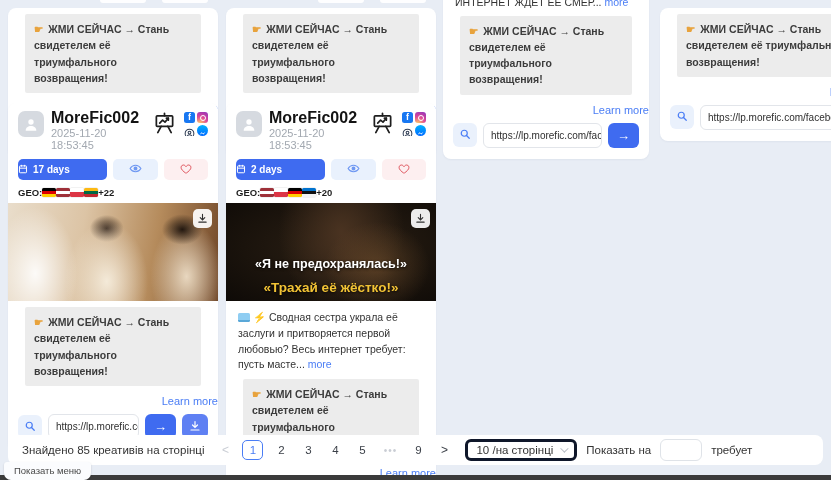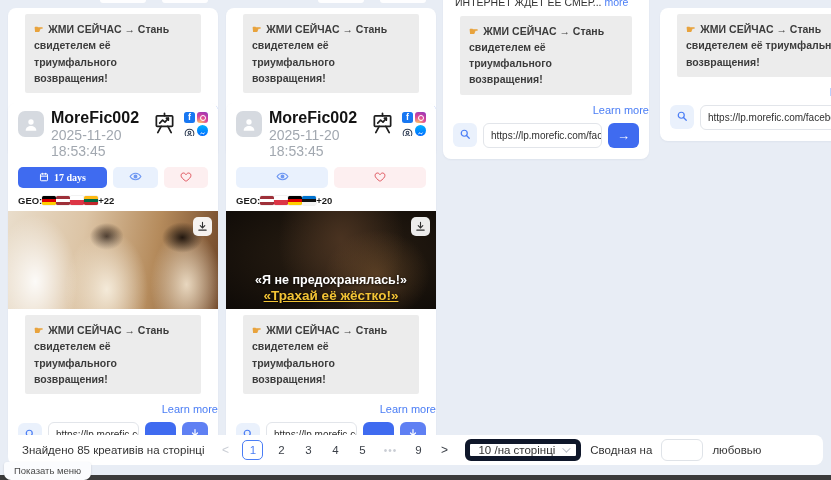--- a/index.html
+++ b/index.html
@@ -67,35 +67,35 @@
   }
 
   
   .card-header { display:flex; padding:8px 10px 0; gap:7px; align-items:flex-start; }
   .avatar {
     width:26px; height:26px; flex:none; border-radius:7px; background:#d6dae0;
     display:flex; align-items:center; justify-content:center;
   }
   .who { flex:1; min-width:0; }
   .adv-name { font-size:16px; font-weight:bold; color:#131313; line-height:14px; }
-  .adv-time { font-size:14px; color:#a2a8b0; margin-top:2px; }
+  .adv-time { font-size:11px; color:#a2a8b0; margin-top:2px; }
   .easel { width:25px; height:23px; flex:none; margin-top:1px; }
   .socials { display:grid; grid-template-columns:11px 11px; grid-auto-rows:11px; gap:2px; flex:none; margin-top:1px; }
   .soc { width:11px; height:11px; position:relative; overflow:hidden; }
   .soc-fb { background:#1877f2; border-radius:2.5px; color:#fff; font-size:9px; font-weight:bold;
             display:flex; align-items:flex-end; justify-content:center; line-height:11px; }
   .soc-ig { background:radial-gradient(circle at 25% 110%, #fdc468 8%, #df4996 50%, #9b36b7 90%); border-radius:3px; }
   .soc-ig .lens { position:absolute; left:2.5px; top:2.5px; width:6px; height:6px; border:1px solid #fff; border-radius:50%; }
   .soc-msg { background:linear-gradient(180deg,#00b2ff,#006aff); border-radius:50%; }
 
   .actions { display:flex; gap:6px; margin:8px 10px 0; height:21px; }
   .day-btn {
     flex:2; background:#3f6bf0; border-radius:5px; color:#fff;
     font-size:10px; font-weight:bold;
-    display:flex; align-items:center; justify-content:center; gap:5px; cursor:pointer;font-family:Liberation Serif, serif;
+    display:flex; align-items:center; gap:5px; cursor:pointer;
   }
   .eye-btn { flex:1; background:#e9f1fd; border-radius:5px; display:flex; align-items:center; justify-content:center; cursor:pointer; }
   .heart-btn { flex:1; background:#fdeff0; border-radius:5px; display:flex; align-items:center; justify-content:center; cursor:pointer; }
 
   .geo { display:flex; align-items:center; gap:0; margin:7px 10px 5px; font-size:9.5px; font-weight:bold; color:#1d1d1d; }
   .flag { width:14px; height:9px; border-radius:1.5px; box-shadow:0 0 0 .5px rgba(0,0,0,.10); flex:none; }
   .flag-de { background:linear-gradient(#000 0 33%, #d00 33% 66%, #ffce00 66% 100%); }
   .flag-lv { background:linear-gradient(#9e3039 0 38%, #fff 38% 62%, #9e3039 62% 100%); }
   .flag-pl { background:linear-gradient(#fff 0 42%, #dc3545 42% 100%); }
   .flag-lt { background:linear-gradient(#fdb913 0 33%, #006a44 33% 66%, #c1272d 66% 100%); }
@@ -112,21 +112,21 @@
       linear-gradient(100deg, #e9ddcb 0%, #dcc4a5 35%, #b58b5c 68%, #6e4527 100%);
   }
   #main-card-2 .creative {
     background:
       radial-gradient(70px 60px at 72% 65%, rgba(122,85,48,.55), rgba(122,85,48,0) 75%),
       radial-gradient(90px 110px at 55% 30%, #4a3321, rgba(74,51,33,0) 70%),
       radial-gradient(ellipse at 55% 45%, #2c2014 0%, #1a130c 60%, #0e0a07 100%);
   }
   .overlay-caption { position:absolute; left:0; right:0; bottom:6px; text-align:center; }
   .overlay-line1 { color:#fff; font-size:12.5px; font-weight:bold; text-shadow:0 1px 3px rgba(0,0,0,.9); }
-  .overlay-line2 { color:#f2c335; font-size:13.5px; font-weight:bold; text-shadow:0 1px 3px rgba(0,0,0,.9); margin-top:1px;text-decoration:underline; }
+  .overlay-line2 { color:#f2c335; font-size:13.5px; font-weight:bold; text-shadow:0 1px 3px rgba(0,0,0,.9); margin-top:9px; }
   .img-dl-btn {
     position:absolute; top:6px; right:6px; width:19px; height:19px;
     background:rgba(255,255,255,.92); border-radius:5px;
     display:flex; align-items:center; justify-content:center; cursor:pointer;
   }
   .desc { margin:9px 12px 0; font-size:10.5px; line-height:1.5; color:#333; }
   .lightning-ic { color:#f0b429; }
   .book-ic {
     display:inline-block; width:12px; height:9px; vertical-align:-1px; border-radius:1.5px;
     background:linear-gradient(90deg,#8fcdf2 0 46%, #fff 46% 54%, #8fcdf2 54% 100%);
@@ -141,21 +141,21 @@
     font-size:11.5px; color:#333;
   }
   .found-text { margin-right:4px; }
   .page-nav { display:flex; align-items:center; justify-content:center; width:16px; height:20px; font-size:12px; cursor:pointer; }
   .page-prev { color:#c9cdd4; }
   .page-next { color:#3a3f47; }
   .page { min-width:18px; height:20px; display:flex; align-items:center; justify-content:center; color:#3a3f47; cursor:pointer; font-size:11.5px; }
   .page.active { border:1px solid #4a7df5; border-radius:5px; color:#4a7df5; width:21px; background:#fff; }
   .page-ellipsis { color:#c9cdd4; letter-spacing:1px; font-size:10px; width:20px; text-align:center; }
   .size-select {
-    border:5px solid #0f172a; border-radius:6px; height:22px; padding:0 8px;
+    border:3px solid #0f172a; border-radius:6px; height:22px; padding:0 8px;
     display:flex; align-items:center; gap:7px; cursor:pointer; margin-left:4px; font-size:11.5px;text-align:right;
   }
   .chevron { width:6px; height:6px; border-right:1.5px solid #b9bec6; border-bottom:1.5px solid #b9bec6; transform:rotate(45deg) translateY(-2px); }
   .goto-input { width:42px; height:22px; border:1px solid #dfe3e8; border-radius:6px; background:#fff; }
 
   .menu-tab {
     position:absolute; left:4px; top:462px; z-index:3;
     background:#fbfcfe; border-radius:3px 3px 7px 7px;
     padding:3px 10px 4px; font-size:9.5px; color:#4a4a4a;
     box-shadow:0 1px 2px rgba(0,0,0,.18); cursor:pointer;
@@ -363,20 +363,27 @@
             <circle cx="12" cy="10" r="3"></circle>
             <path d="M6 20c.8-3.4 3-5.2 6-5.2s5.2 1.8 6 5.2"></path>
           </svg></span>
       <span class="soc soc-msg"><svg width="11" height="11" viewBox="0 0 24 24">
             <path d="M5.5 14.5L10 9l3.2 2.8L18.5 8.5 14 14l-3.2-2.8z" fill="#fff"></path>
           </svg></span>
     </span>
   </div>
 
   <div class="actions">
+    <span class="day-btn">
+      <span><svg width="10" height="10" viewBox="0 0 24 24" fill="none" stroke="#fff" stroke-width="2.4">
+            <rect x="3.5" y="4.5" width="17" height="16.5" rx="2"></rect>
+            <path d="M3.5 10h17M8 2v4.5M16 2v4.5"></path>
+          </svg></span>
+      <span>2 days</span>
+    </span>
     <span class="eye-btn">
         <span><svg width="13" height="13" viewBox="0 0 24 24" fill="none" stroke="#6d97f2" stroke-width="2">
             <path d="M2 12s3.5-6 10-6 10 6 10 6-3.5 6-10 6-10-6-10-6z"></path>
             <circle cx="12" cy="12" r="2.6" fill="#6d97f2"></circle>
           </svg></span>
       </span>
     <span class="heart-btn">
         <span><svg width="12" height="12" viewBox="0 0 24 24" fill="none" stroke="#e0565f" stroke-width="2">
             <path d="M12 20.5S4.5 15.8 2.7 11.5C1.2 7.7 3.2 4 6.6 4c2.2 0 3.9 1.2 5.4 3.3C13.5 5.2 15.2 4 17.4 4c3.4 0 5.4 3.7 3.9 7.5-1.8 4.3-9.3 9-9.3 9z"></path>
           </svg></span>
@@ -398,20 +405,21 @@
             <path d="M12 3v11M7 10l5 5 5-5"></path>
             <path d="M4 20h16"></path>
           </svg></span>
       </span>
     <div class="overlay-caption">
       <div class="overlay-line1">«Я не предохранялась!»</div>
       <div class="overlay-line2">«Трахай её жёстко!»</div>
     </div>
   </div>
 
+  <div class="desc"><span class="book-ic"></span> <span class="lightning-ic">⚡</span> <span>Сводная сестра украла её заслуги и притворяется первой любовью? Весь интернет требует: пусть масте... </span><span class="more-link">more</span></div>
 
   <div class="headline-block"><span class="pointer-ic">☛</span> <span>ЖМИ СЕЙЧАС → Стань свидетелем её триумфального возвращения!</span></div>
   <div class="learn-more">Learn more</div>
   <div class="url-row">
     <span class="search-btn">
         <span><svg width="12" height="12" viewBox="0 0 24 24" fill="none" stroke="#4a7df5" stroke-width="2.4" stroke-linecap="round">
             <circle cx="10.5" cy="10.5" r="6"></circle>
             <path d="M15 15l5.5 5.5"></path>
           </svg></span>
       </span>
@@ -436,19 +444,19 @@
   <span class="page">3</span>
   <span class="page">4</span>
   <span class="page">5</span>
   <span class="page-ellipsis">•••</span>
   <span class="page">9</span>
   <span class="page-nav page-next">&gt;</span>
   <span class="size-select">
     <span>10 /на сторінці</span>
     <span class="chevron"></span>
   </span>
-  <span>Сводная на</span>
+  <span>Показать на</span>
   <span class="goto-input"></span>
-  <span>любовью</span>
+  <span>требует</span>
 </div>
 
 <div class="menu-tab">Показать меню</div>
 <div class="bottom-bar"></div>
 
 </body></html>

